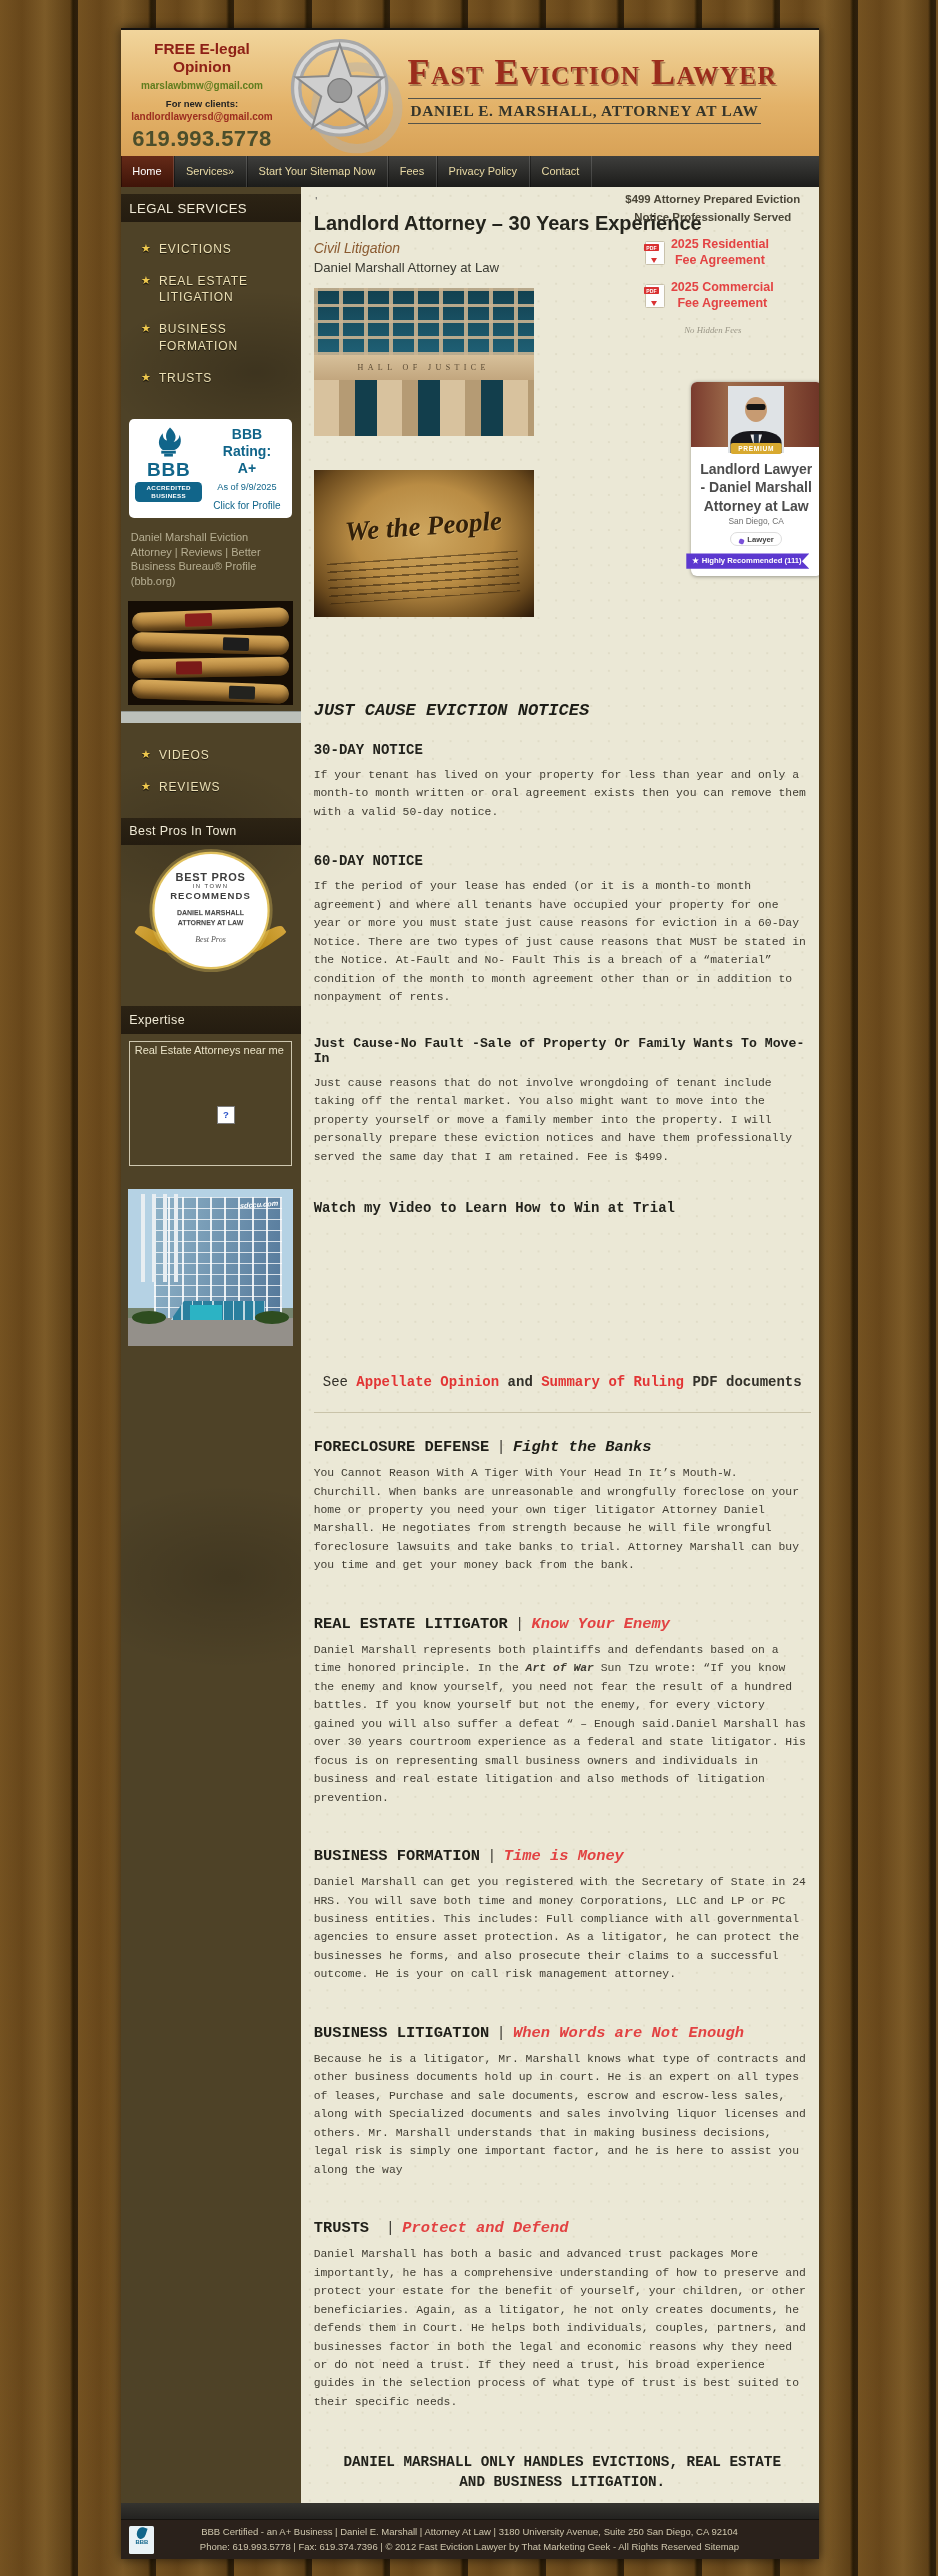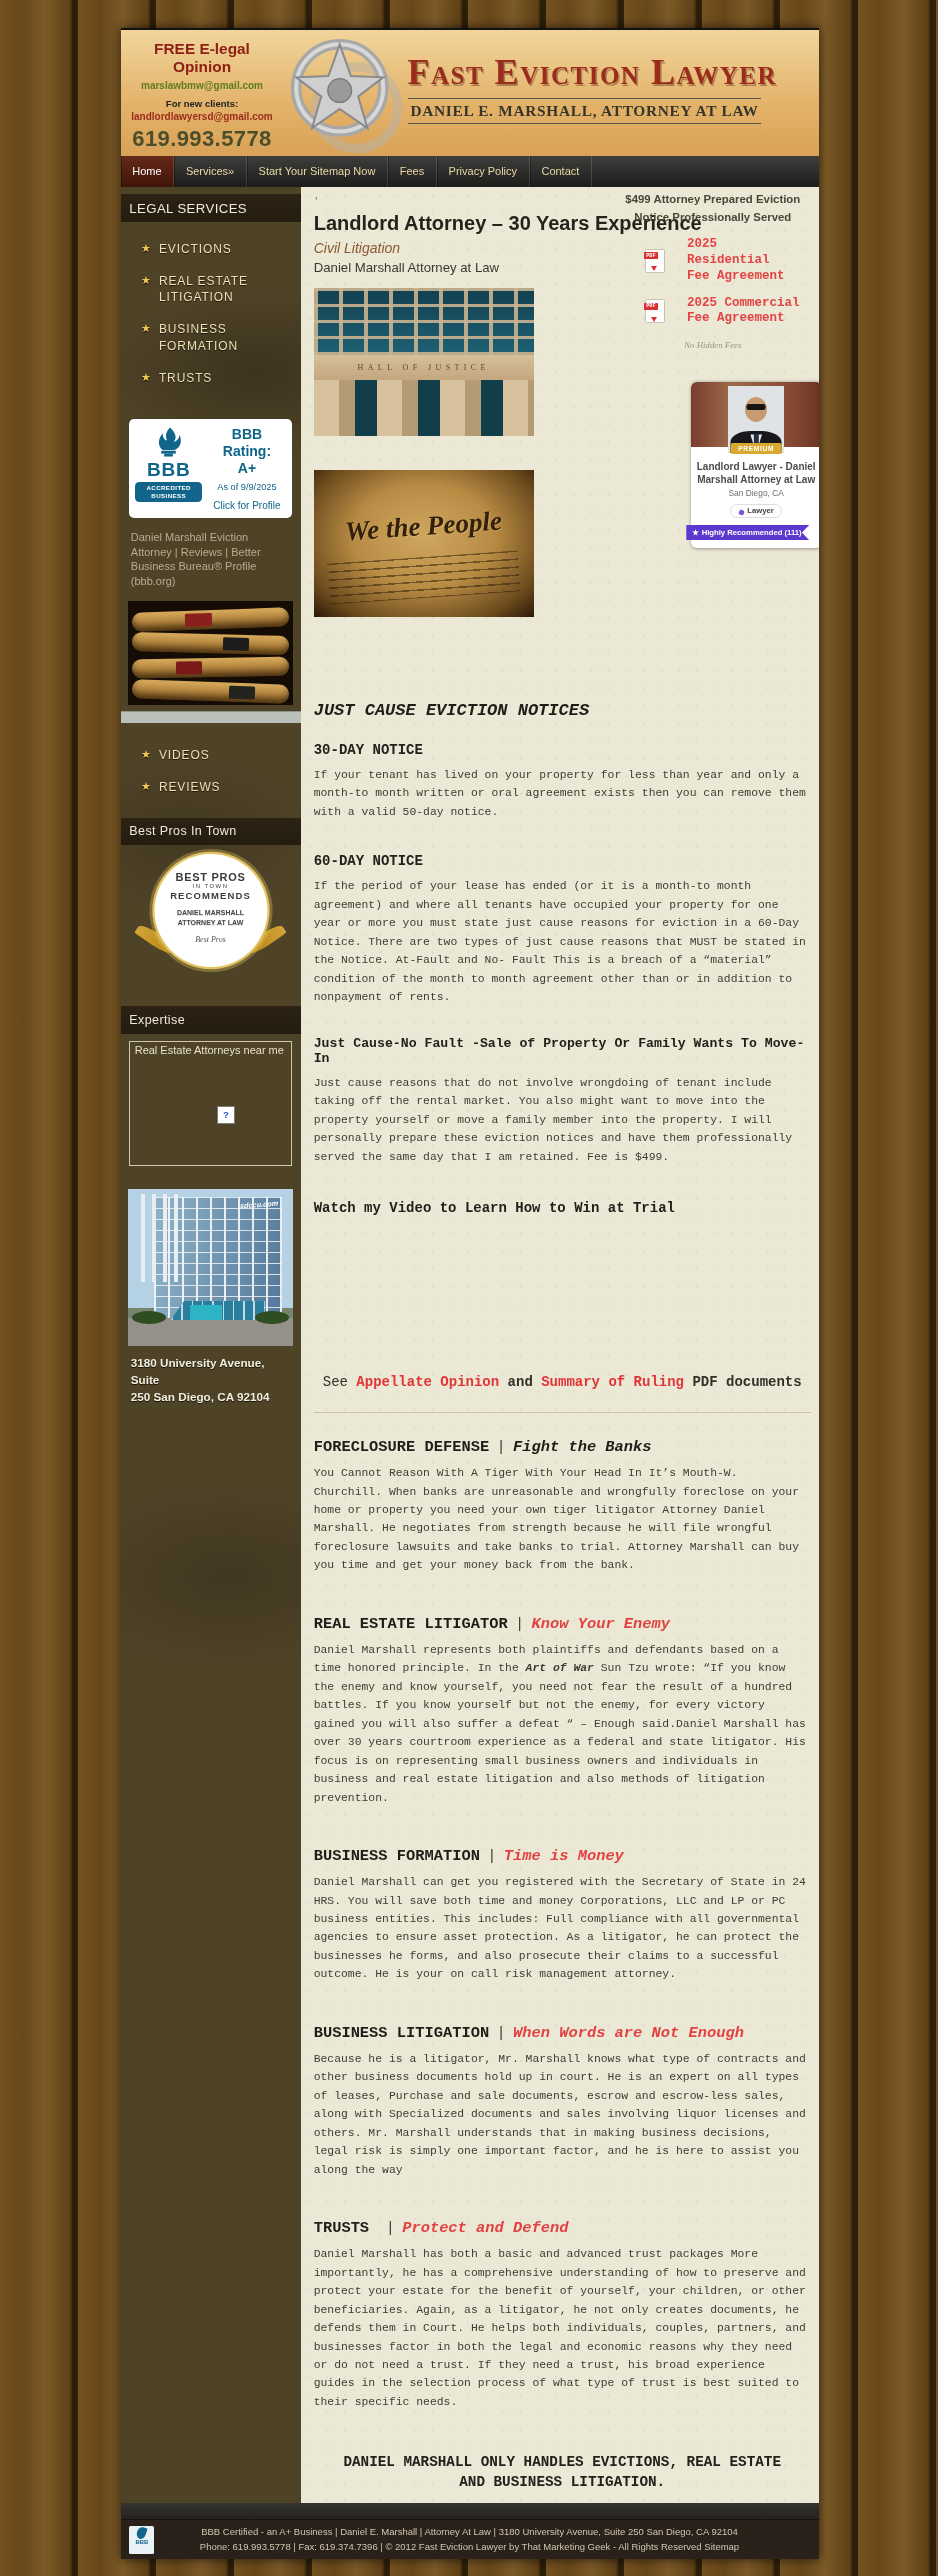--- a/index.html
+++ b/index.html
@@ -96,21 +96,21 @@
   .addr{padding:8.8px 10.3px;color:#f3efdf;font-size:11.7px;font-weight:bold;line-height:1.45;text-shadow:0 0.7px 0.7px rgba(0,0,0,.7);}
   .side-fill{flex:1;}
   
   .hero{position:relative;height:433px;}
   .comma{position:absolute;top:8.8px;left:1.5px;font-size:10.3px;color:#555;}
   .h1{position:absolute;top:25px;left:0;font-size:20px;font-weight:600;color:#24241d;}
   .sub1{position:absolute;top:53px;left:0;font-size:14px;font-style:italic;color:#8a5a30;}
   .sub2{position:absolute;top:73px;left:0;font-size:13.2px;color:#3a3a32;}
   .promo{position:absolute;top:4.4px;right:1.5px;width:185px;text-align:center;}
   .promo-t{font-weight:bold;font-size:11.4px;color:#4a4638;line-height:1.5;}
-  .pdf-row{display:flex;align-items:center;gap:22px;margin:11.7px 0 0 25px;text-align:left;cursor:pointer;font-family:Liberation Mono, monospace;}
+  .pdf-row{display:flex;align-items:center;gap:6px;margin:11.7px 0 0 25px;text-align:center;cursor:pointer;}
   .pdf-txt{color:#e34343;font-weight:bold;font-size:12.5px;line-height:1.25;}
   .pdfico{width:17.6px;height:22px;background:#fdfdfd;border:1.1px solid #c9c2ac;border-radius:1.5px;position:relative;flex:none;}
   .pdfico .tab{position:absolute;left:-2.2px;top:2.2px;background:#d93131;color:#fff;font-size:5.1px;font-weight:bold;
     padding:0.7px 2.2px;border-radius:0.7px;}
   .pdfico .arr{position:absolute;left:5.1px;bottom:0.7px;width:0;height:0;border-left:3.7px solid transparent;
     border-right:3.7px solid transparent;border-top:5.9px solid #d93131;}
   .nofees{margin-top:13.2px;font-size:8.8px;color:#9a9687;font-style:italic;font-family:"Liberation Serif",serif;}
   .img-hall{position:absolute;left:0;top:101px;width:220px;height:148px;overflow:hidden;
     background:linear-gradient(#174c5e,#1f5d74);}
   .hall-glass{position:absolute;inset:0 0 55% 0;
@@ -136,21 +136,21 @@
     background:linear-gradient(90deg,#7a3b2e,#9c6a4a 30%,#8a5038 70%,#6c3326);}
   .portrait{position:absolute;left:50%;top:4.4px;transform:translateX(-50%);width:56px;height:67px;background:#dfe3e6;overflow:hidden;}
   .head{position:absolute;left:50%;top:10.3px;transform:translateX(-50%);width:22px;height:25px;border-radius:50%;background:#c79b72;}
   .shades{position:absolute;left:50%;top:17.6px;transform:translateX(-50%);width:19px;height:5.9px;border-radius:2.2px;background:#141414;}
   .suit{position:absolute;left:50%;bottom:-5.9px;transform:translateX(-50%);width:51px;height:28px;border-radius:40% 40% 0 0;background:#17171c;}
   .shirt{position:absolute;left:50%;bottom:0;transform:translateX(-50%);width:11.7px;height:19px;background:#e9e9ea;
     clip-path:polygon(0 0,100% 0,50% 100%);}
   .tie{position:absolute;left:50%;bottom:1.5px;transform:translateX(-50%);width:4.4px;height:17.6px;background:#243040;}
   .premium{position:absolute;left:50%;bottom:-7.3px;transform:translateX(-50%);background:#d8a92f;color:#fff;
     font-size:6.6px;font-weight:bold;letter-spacing:0.7px;padding:2.2px 7.3px;border-radius:2.2px;}
-  .card-name{margin-top:13.2px;text-align:center;font-size:10px;font-weight:bold;color:#4c4c4c;line-height:1.3;padding:0 5.9px;}
+  .card-name{margin-top:13.2px;text-align:center;font-size:14px;font-weight:bold;color:#4c4c4c;line-height:1.3;padding:0 5.9px;}
   .card-city{text-align:center;font-size:8.4px;color:#6e6e6e;margin-top:1.5px;}
   .card-tagwrap{text-align:center;margin-top:5.9px;}
   .card-tag{display:inline-flex;align-items:flex-end;gap:3.7px;border:0.7px solid #ddd;border-radius:8.8px;
     padding:1.5px 7.3px;font-size:7.7px;font-weight:bold;color:#444;}
   .tag-ico{width:5.1px;height:5.1px;background:#7b52d9;border-radius:1.5px;transform:rotate(20deg);display:inline-block;}
   .ribbon{margin-top:7.3px;margin-left:-4.4px;width:123px;height:15.4px;line-height:15.4px;background:#5c38cf;color:#fff;
     font-size:7.7px;font-weight:bold;padding-left:5.9px;box-sizing:border-box;
     clip-path:polygon(0 0,100% 0,94% 50%,100% 100%,0 100%);}
   .ribbon .st{color:#fff;font-size:7.3px;margin-right:2.9px;}
   
@@ -333,24 +333,20 @@
 
       <div class="bldg">
         <div class="tower"></div>
         <div class="fins"></div>
         <div class="sdccu">sdccu.com</div>
         <div class="awning"></div>
         <div class="kiosk"></div>
         <div class="bush" style="left:4.4px;"></div>
         <div class="bush" style="right:4.4px;"></div>
       </div>
-      <div class="addr">
-        <div>3180 University Avenue, Suite</div>
-        <div>250 San Diego, CA 92104</div>
-      </div>
 
       <div class="side-fill"></div>
     </div>
 
     <div class="main">
       <div class="hero">
         <div class="comma">'</div>
         <div class="h1">Landlord Attorney – 30 Years Experience</div>
         <div class="sub1">Civil Litigation</div>
         <div class="sub2">Daniel Marshall Attorney at Law</div>

